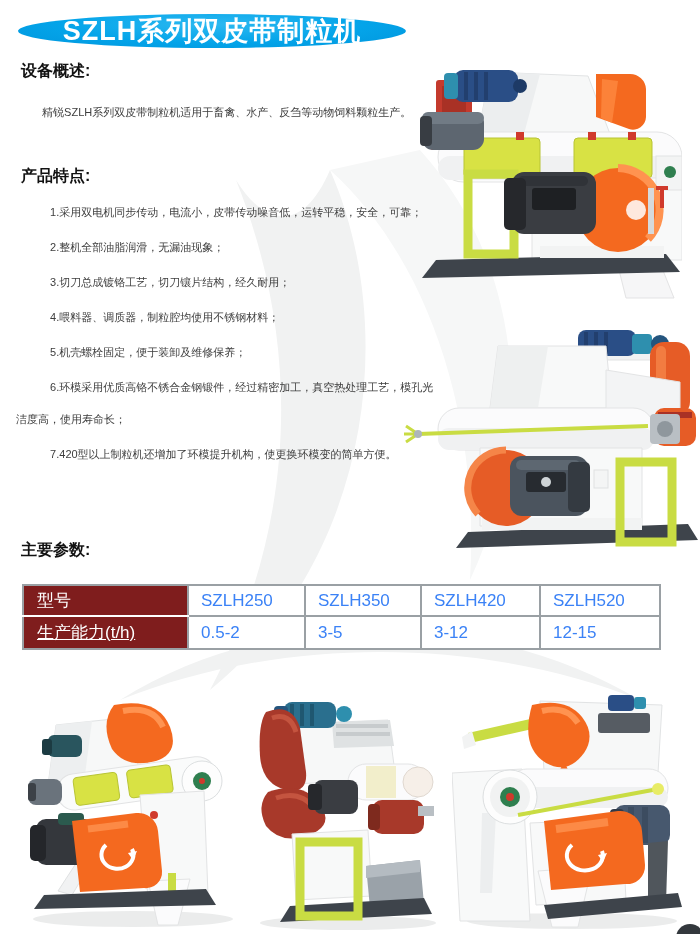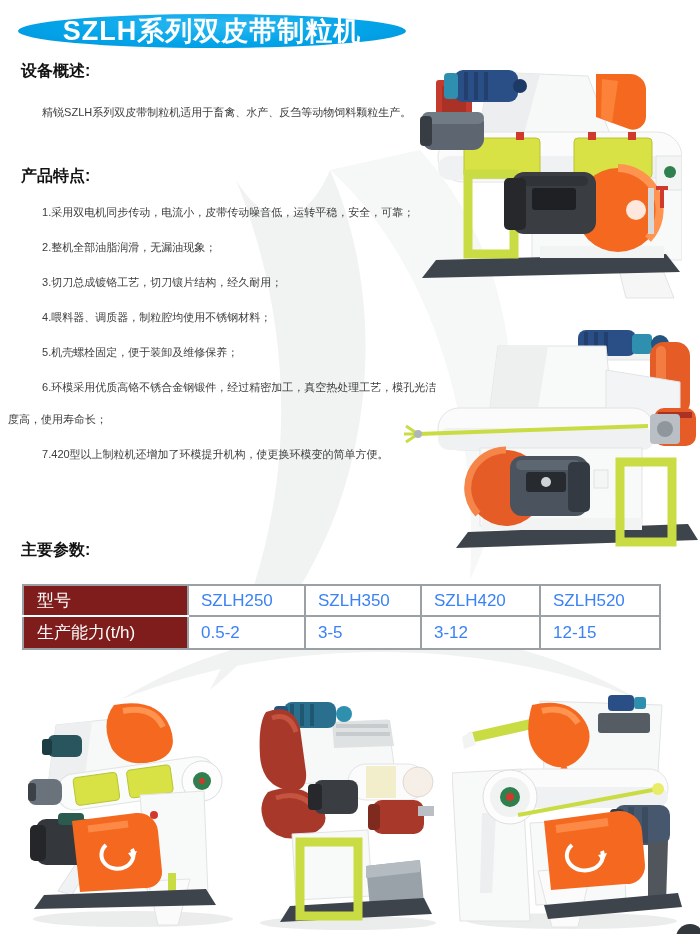--- a/index.html
+++ b/index.html
@@ -9,28 +9,28 @@
   .banner{position:absolute;left:18px;top:14px;width:388px;height:34px;z-index:3;
           background:radial-gradient(ellipse at 50% 30%, #2cb9f1 0%, #04a4e9 55%, #0095dc 100%);
           border-radius:50%;display:flex;align-items:center;justify-content:center;}
   .banner span{color:#fff;font-size:27px;font-weight:bold;letter-spacing:1px;white-space:nowrap;}
   h2.sec{position:absolute;left:21px;margin:0;font-size:16px;font-weight:800;color:#121212;z-index:3;}
   #h-overview{top:61px;} #h-features{top:166px;} #h-params{top:540px;}
   .bodytext{position:absolute;left:8px;width:432px;font-size:11px;color:#3d3d3d;
             line-height:32px;z-index:3;margin:0;}
   #overview-text{top:96px;text-indent:3.1em;}
   #features-list{top:196px;}
-  #features-list p{margin:0 0 3px 0;text-indent:3.1em;}
+  #features-list p{margin:0 0 3px 8px;text-indent:3.1em;}
   table.ptable{position:absolute;left:22px;top:584px;width:637px;z-index:3;
                border-collapse:collapse;table-layout:fixed;font-size:17px;}
   .ptable td{border:2px solid #9aa0a4;padding:0 0 0 12px;color:#3b82f6;height:29px;background:#fff;
              white-space:nowrap;overflow:hidden;}
   .ptable td.lbl{background:#7f1d1d;color:#fff;border-top-color:#fff;border-bottom-color:#fff;padding-left:13px;}
   .ptable tr:first-child td.lbl{border-top-color:#9aa0a4;}
-  .ptable tr:last-child td.lbl{border-bottom-color:#9aa0a4;}
+  .ptable tr:last-child td.lbl{border-bottom-color:#9aa0a4;text-decoration:underline;}
   .ptable tr:nth-child(2) td{height:31px;}
   .ptable tr:nth-child(3) td{height:27px;}
   svg.photo{position:absolute;z-index:2;}
   #m-a{left:420px;top:60px;}
   #m-b{left:398px;top:330px;}
   #m-c{left:28px;top:695px;}
   #m-d{left:248px;top:700px;}
   #m-e{left:452px;top:693px;}
   .corner-dot{position:absolute;left:676px;top:924px;width:28px;height:28px;border-radius:50%;
               background:#33383d;z-index:4;}

